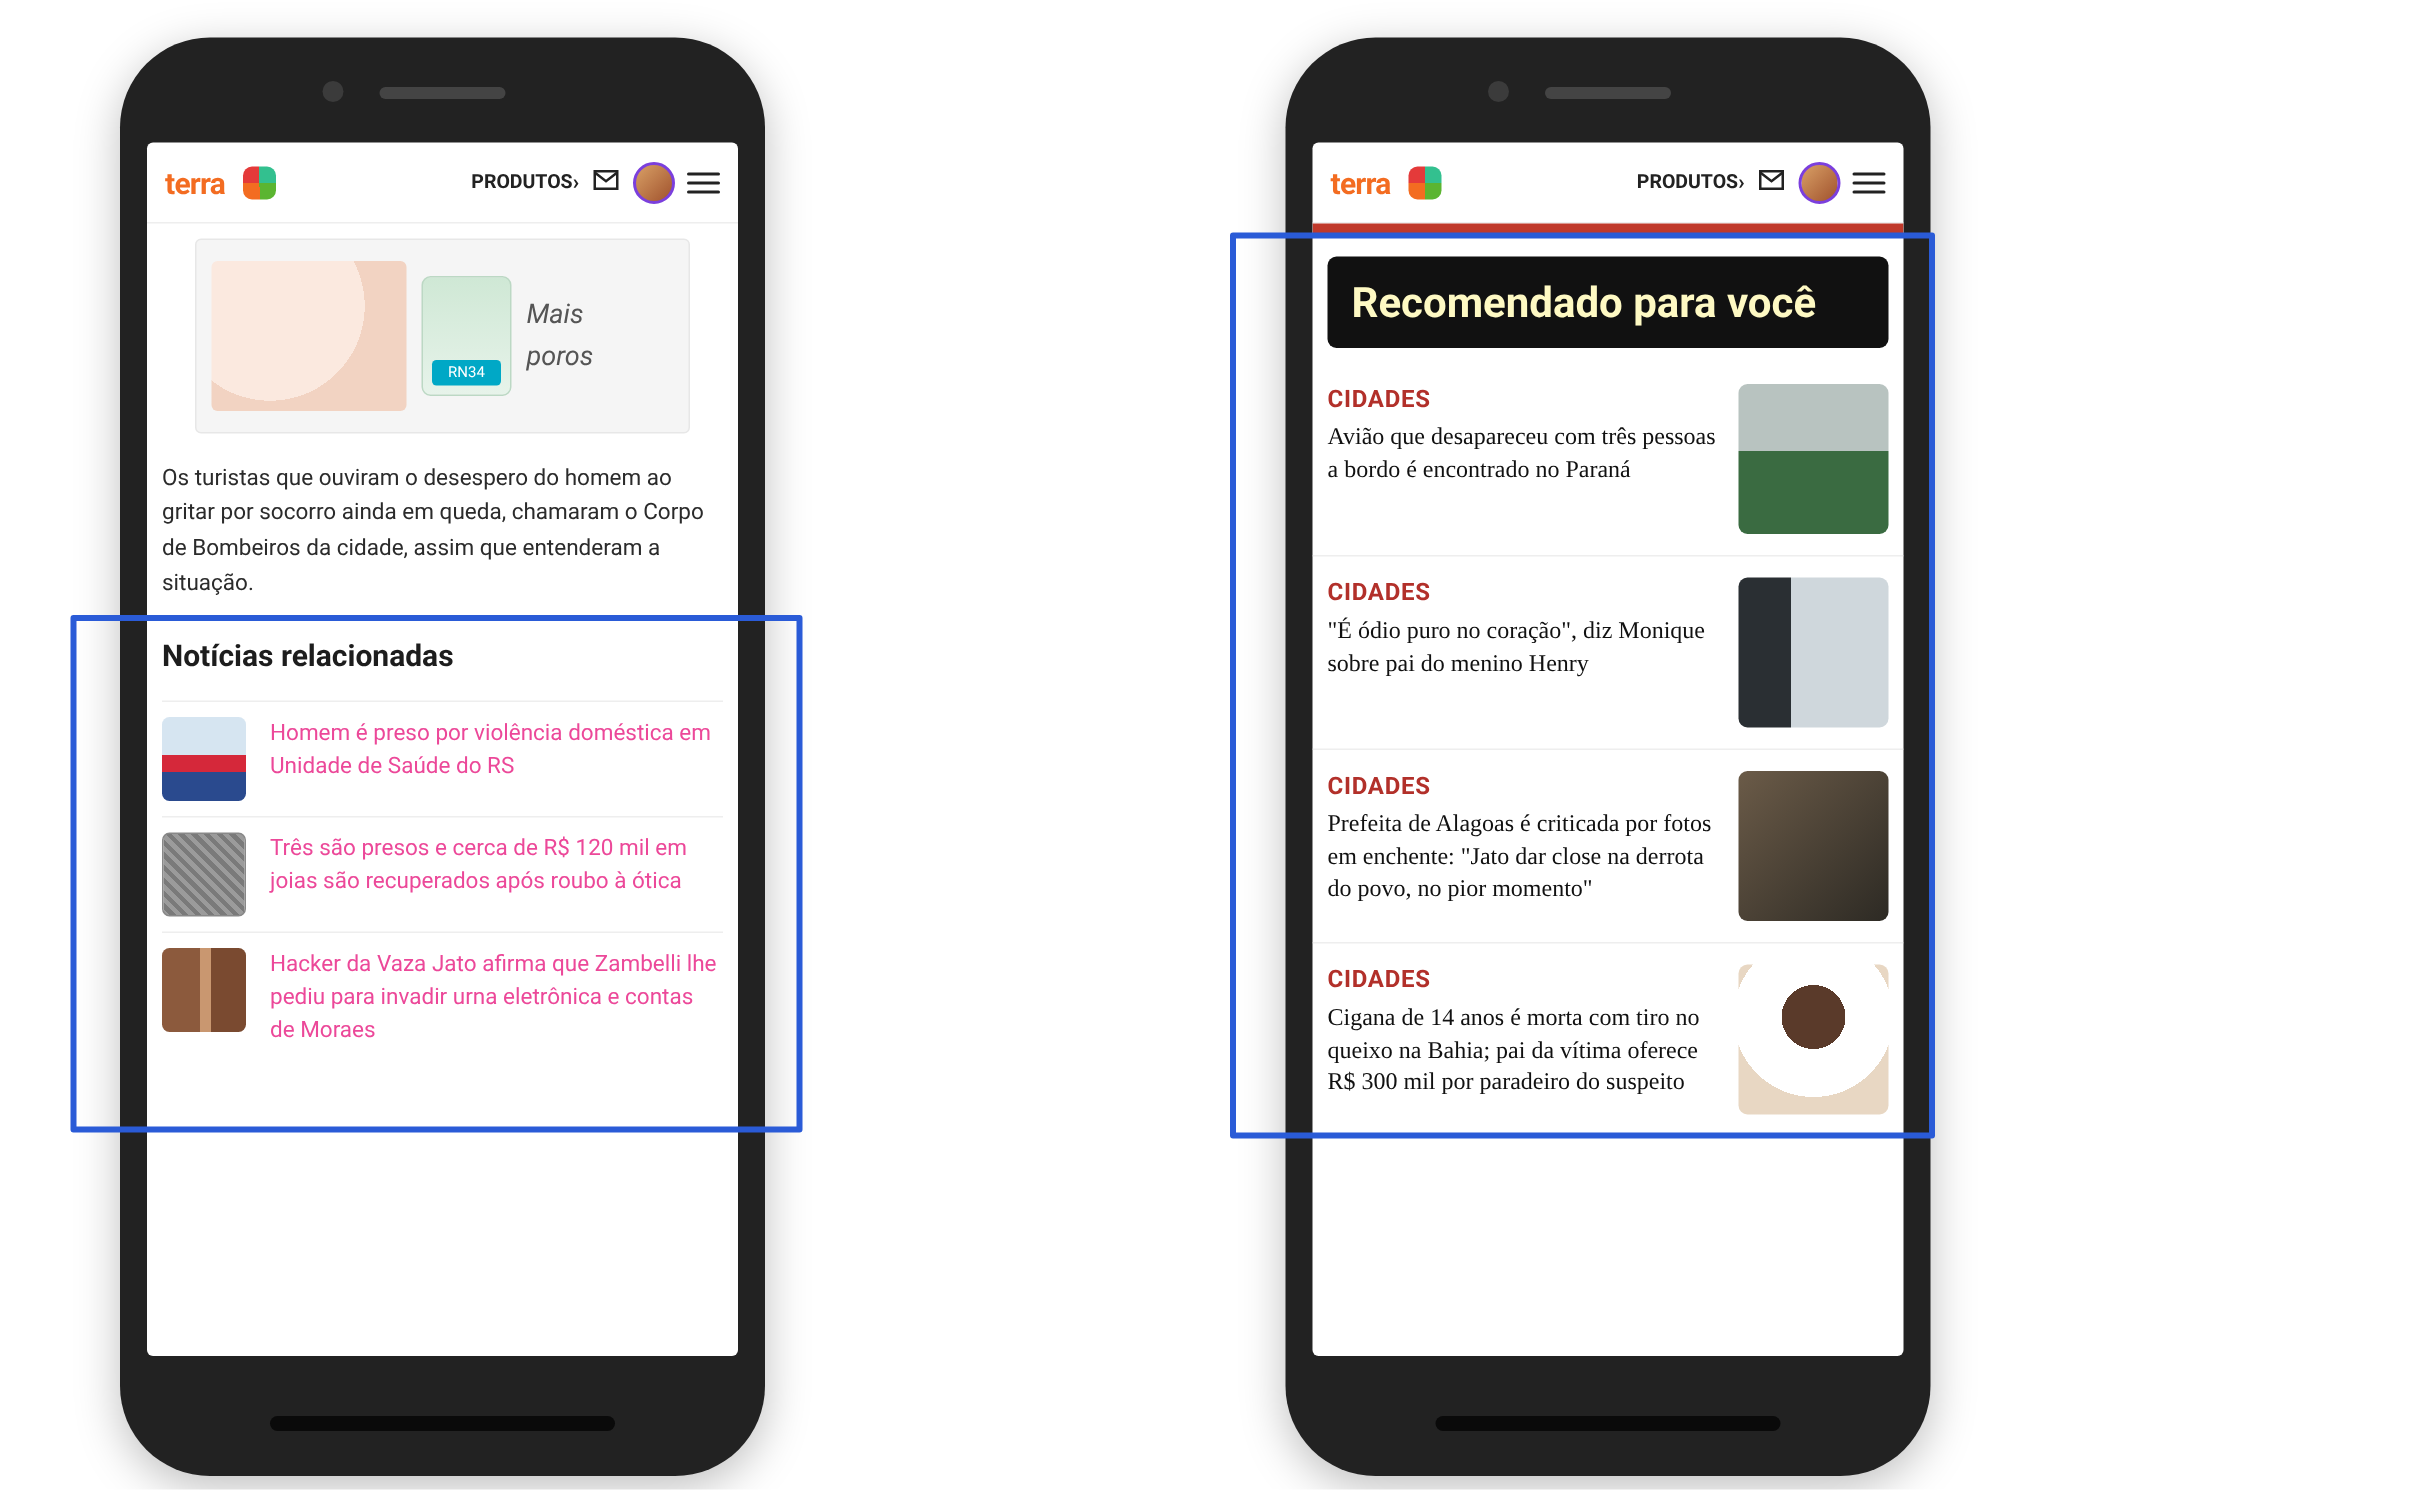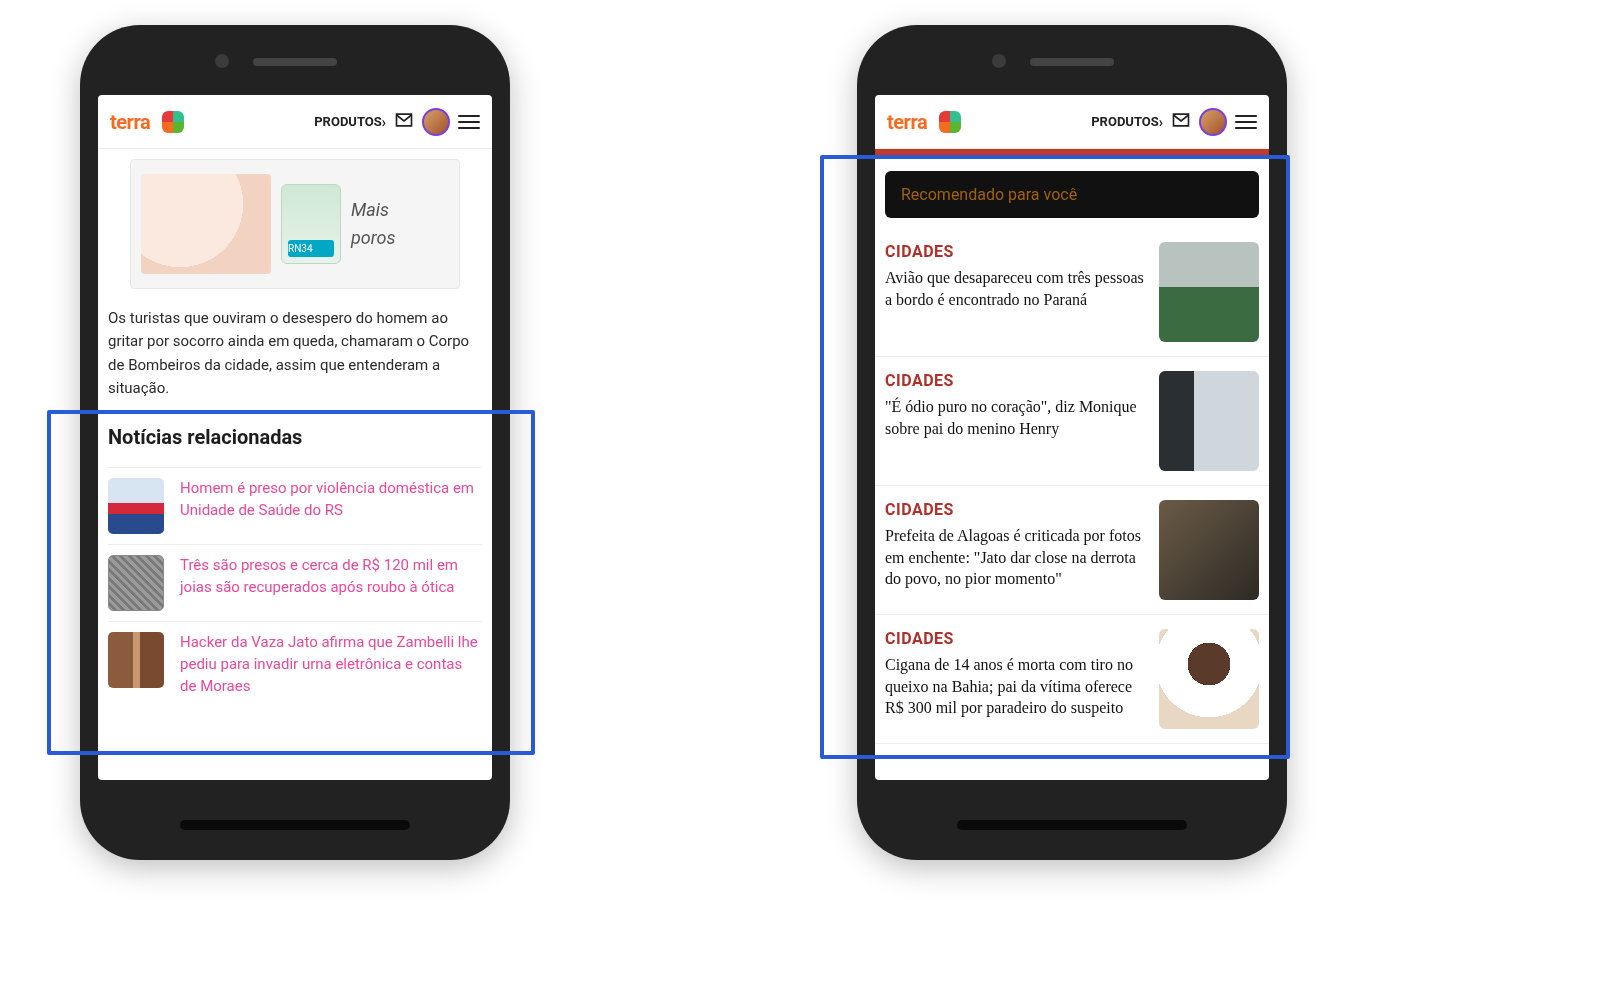--- a/index.html
+++ b/index.html
@@ -5,21 +5,21 @@
   * { box-sizing: border-box; margin:0; padding:0; }
   body {
     font-family: -apple-system, BlinkMacSystemFont, "Segoe UI", Roboto, Arial, sans-serif;
     background:#fff;
     width:1607px; height:993px;
     position:relative;
   }
   .stage { position:absolute; inset:0; }
   .phone {
     position:absolute;
-    width:430px; height:835px;
+    width:430px; height:959px;
     background:#222; border-radius:60px;
     padding:70px 18px 80px 18px;
     box-shadow: 0 8px 30px rgba(0,0,0,.25);
   }
   .phone.left  { left:80px;  top:25px; }
   .phone.right { left:857px; top:25px; }
   .speaker {
     position:absolute; top:33px; left:50%; transform:translateX(-50%);
     width:84px; height:8px; background:#444; border-radius:4px;
   }
@@ -71,39 +71,39 @@
     background:radial-gradient(circle at 30% 30%,#fbe9df 0 55%, #f2d3c2 0);
   }
   .ad .pack{
     width:60px;height:80px;border-radius:6px;
     background:linear-gradient(#cfe8d5,#e7f3ea);
     border:1px solid #bcd8c4; position:relative;
   }
   .ad .pack .tag{
     position:absolute; bottom:6px;left:6px;right:6px;
     background:#00a8c6;color:#fff;border-radius:3px;font-size:10px;
-    padding:1px 0;
+    text-align:center;padding:1px 0;
   }
   .ad .copy{ font-style:italic; color:#555; font-size:18px;}
 
   .para{margin:10px 0 22px 0;}
 
   .nr-title{font-weight:700;font-size:20px;color:#1d1d1d;margin:6px 0 14px 0;}
   .nr-item{ display:flex; gap:16px; padding:10px 0; border-top:1px solid #eee;}
   .nr-item:first-of-type{border-top:none;}
   .thumb{width:56px;height:56px;border-radius:5px;flex:0 0 56px;}
   .th1{background:linear-gradient(180deg,#d6e5f1 0 45%, #d5283a 0 65%, #2a4a8e 0);}
   .th2{background:repeating-linear-gradient(45deg,#9b9b9b 0 3px,#7a7a7a 3px 6px); border:1px solid #888;}
   .th3{background:linear-gradient(90deg,#8c5a3d 0 45%,#c99770 45% 58%,#7a4a30 58%);}
   .nr-text{font-size:15px;color:#ec4899;line-height:1.45;}
 
   
   .redbar{height:8px;background:#c0392b;margin:0 0 14px 0;}
   .rfc-box{background:#111;border-radius:6px;padding:14px 16px;margin:0 10px 10px 10px;}
-  .rfc-title{color:#a16207;font-weight:400;font-size:16px;}
+  .rfc-title{color:#fef9c3;font-weight:700;font-size:28px;}
   .rec-item{display:flex;gap:12px;padding:14px 10px;border-bottom:1px solid #eee;}
   .rec-left{flex:1;min-width:0;}
   .cat{color:#b2302a;font-size:16px;font-weight:700;letter-spacing:.5px;margin-bottom:6px;}
   .rec-title{font-family:Georgia,"Times New Roman",serif;font-size:16px;line-height:1.35;color:#111;}
   .rthumb{width:100px;height:100px;border-radius:6px;flex:0 0 100px;}
   .rt1{background:linear-gradient(#b8c3c0 0 45%,#3a6b41 0);}
   .rt2{background:linear-gradient(90deg,#2a2f33 0 35%,#cfd7dc 0);}
   .rt3{background:linear-gradient(135deg,#6b5b48,#2d2a24);}
   .rt4{background:radial-gradient(circle at 50% 35%,#5a3a2a 0 26%,#fff 0 65%,#e8d7c3 0);}
 

